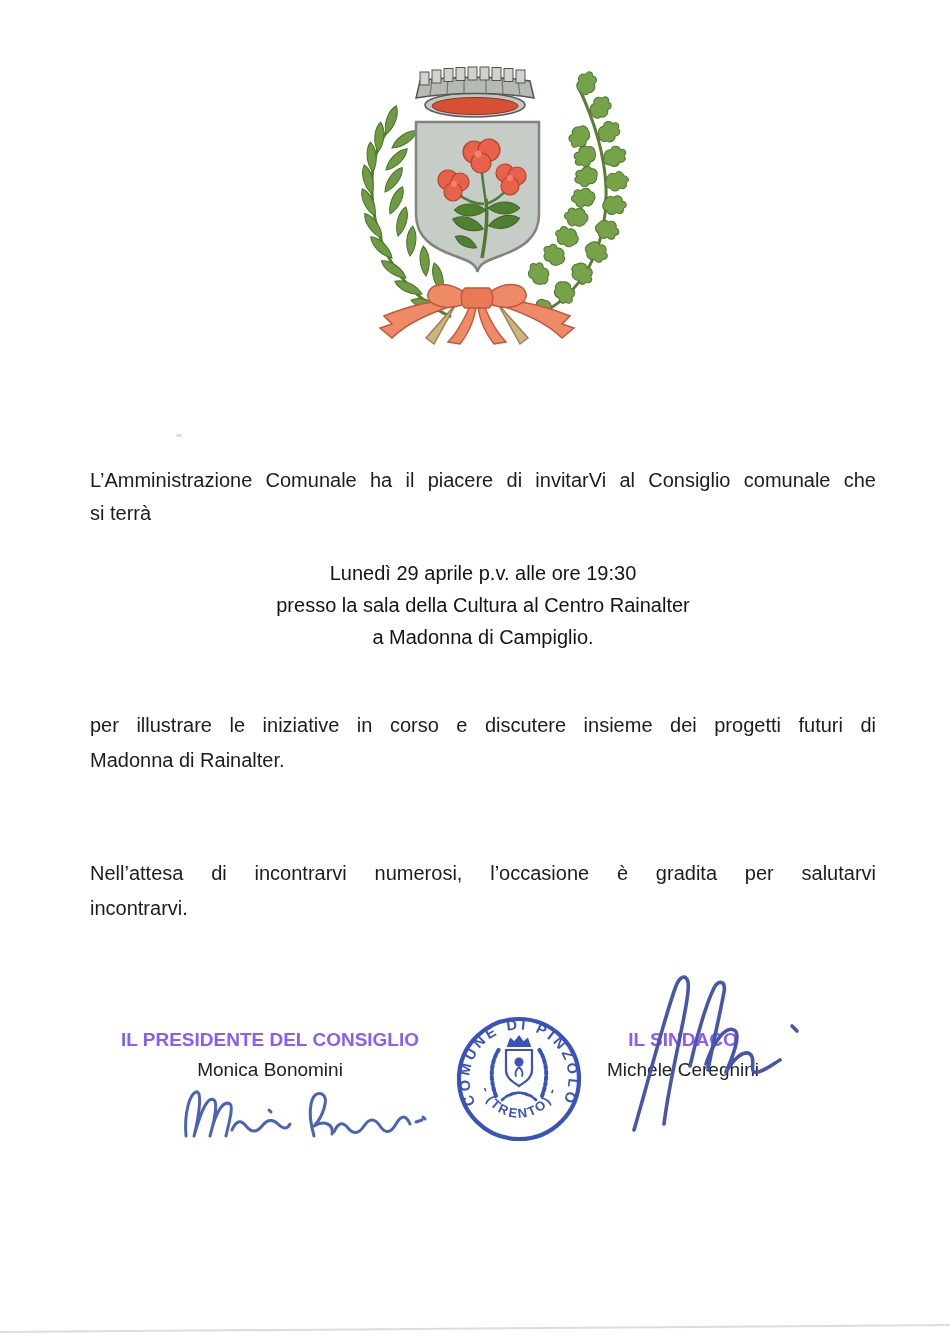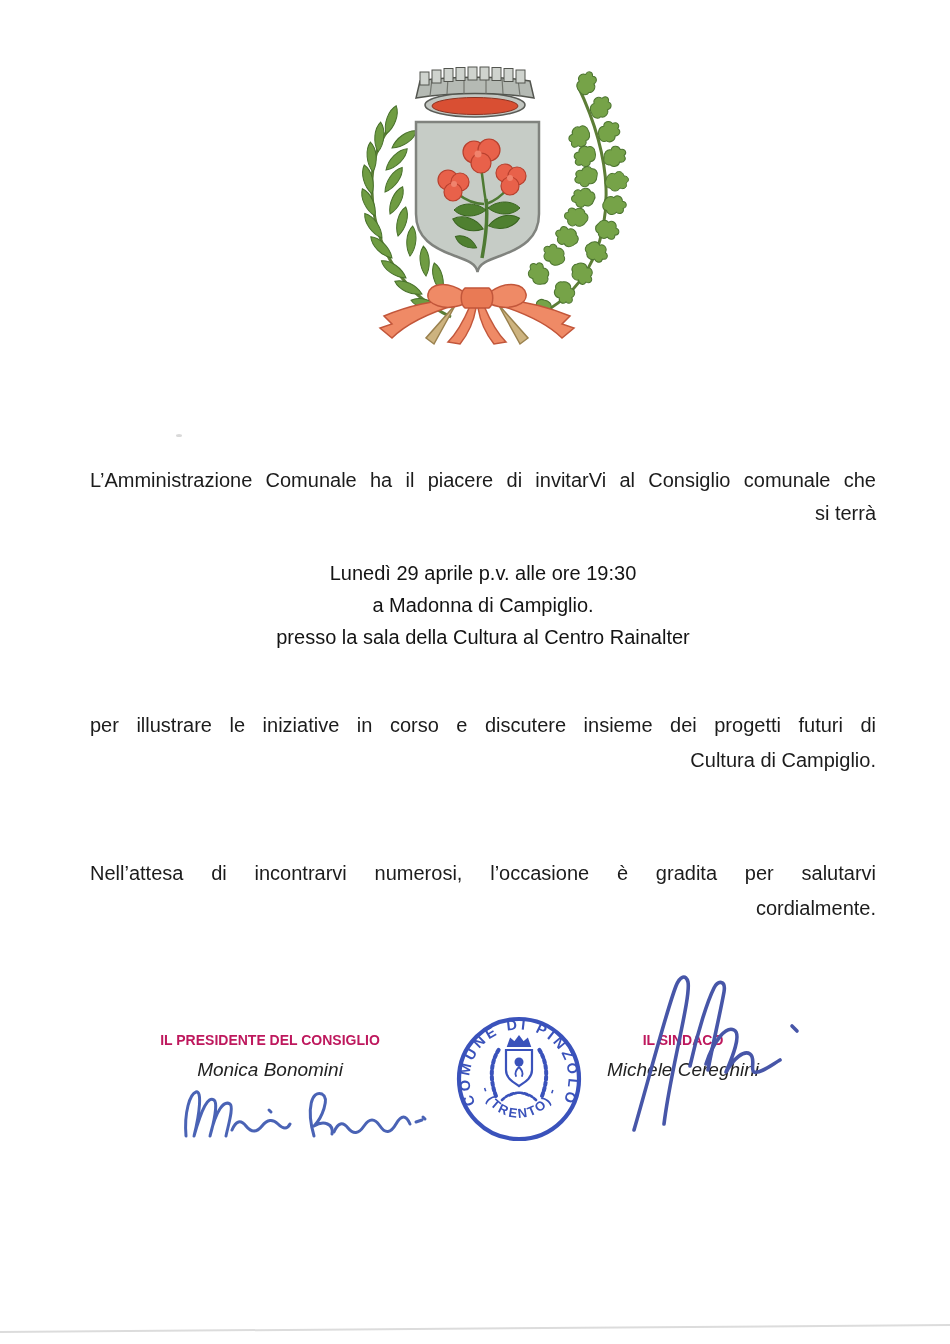--- a/index.html
+++ b/index.html
@@ -9,31 +9,31 @@
     font-family:"Liberation Sans",sans-serif;color:#1c1c1c;
   }
   
   .crest{position:absolute;left:348px;top:52px;width:285px;height:295px;}
   
   .para{position:absolute;left:90px;width:786px;font-size:20px;line-height:35px;}
   .para.intro{top:464px;line-height:33px;}
   .para.body1{top:708px;}
   .para.closing{top:856px;}
   .jl{text-align:justify;text-align-last:justify;}
-  .ll{text-align:right;}
+  .ll{text-align:left;}
   .event{
     position:absolute;left:90px;top:557px;width:786px;
     font-size:20px;line-height:32px;font-weight:400;text-align:center;color:#141414;
   }
   
   .sigblock{position:absolute;text-align:center;}
   .sigblock.president{left:115px;top:1028px;width:310px;}
   .sigblock.mayor{left:573px;top:1028px;width:220px;z-index:2;}
-  .sig-title{font-size:14px;font-weight:700;line-height:24px;color:#be185d;}
-  .sig-name{font-size:19px;font-style:italic;line-height:24px;margin-top:6px;color:#222;text-align:center;}
+  .sig-title{font-size:19px;font-weight:700;line-height:24px;color:#8b5cf6;}
+  .sig-name{font-size:19px;line-height:24px;margin-top:6px;color:#222;text-align:center;}
   .sig-ink{position:absolute;z-index:5;pointer-events:none;}
   .sig-ink.monica{left:176px;top:1078px;width:252px;height:68px;}
   .sig-ink.michele{left:618px;top:972px;width:186px;height:170px;}
   .stamp{position:absolute;left:452px;top:1010px;width:134px;height:134px;z-index:3;}
   .stamp text{font-family:"Liberation Sans",sans-serif;font-weight:700;}
   
   .scan-line{
     position:absolute;left:0;top:1331px;width:952px;height:2px;background:#dcdcdc;
     transform:rotate(-0.42deg);transform-origin:left center;
   }
@@ -161,32 +161,32 @@
     </g>
   </svg>
 
   <div class="para intro">
     <div class="jl">L’Amministrazione Comunale ha il piacere di invitarVi al Consiglio comunale che</div>
     <div class="ll">si terrà</div>
   </div>
 
   <div class="event">
     <div>Lunedì 29 aprile p.v. alle ore 19:30</div>
+    <div>presso la sala della Cultura al Centro Rainalter</div>
     <div>a Madonna di Campiglio.</div>
-    <div>presso la sala della Cultura al Centro Rainalter</div>
   </div>
 
   <div class="para body1">
     <div class="jl">per illustrare le iniziative in corso e discutere insieme dei progetti futuri di</div>
-    <div class="ll">Cultura di Campiglio.</div>
+    <div class="ll">Madonna di Rainalter.</div>
   </div>
 
   <div class="para closing">
     <div class="jl">Nell’attesa di incontrarvi numerosi, l’occasione è gradita per salutarvi</div>
-    <div class="ll">cordialmente.</div>
+    <div class="ll">incontrarvi.</div>
   </div>
 
   <div class="sigblock president">
     <div class="sig-title">IL PRESIDENTE DEL CONSIGLIO</div>
     <div class="sig-name">Monica Bonomini</div>
   </div>
 
   <svg class="sig-ink monica" viewBox="0 0 252 68" aria-hidden="true">
     <g fill="none" stroke="#4a63b5" stroke-width="3" stroke-linecap="round" stroke-linejoin="round">
       <path d="M10 58 C8 34 14 16 20 14 C26 12 24 34 18 58 C26 30 32 18 38 22 C42 25 38 44 34 58 C40 32 48 22 54 26 C58 29 52 48 50 58"></path>

